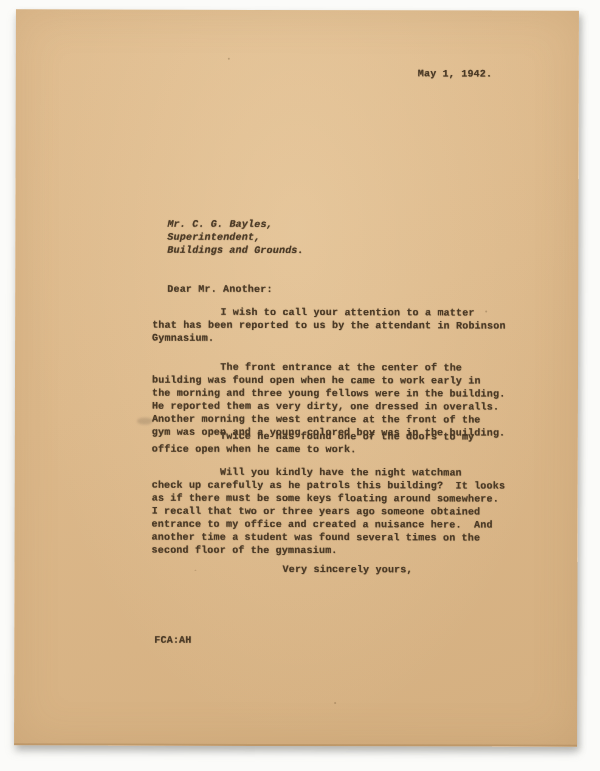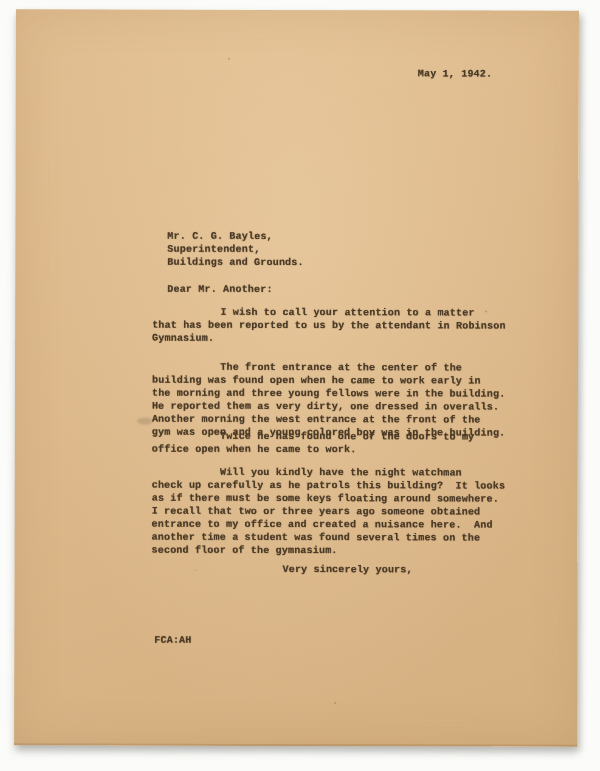--- a/index.html
+++ b/index.html
@@ -37,21 +37,21 @@
     position: absolute;
     color: #4b3a26;
     font-size: 10px;
     line-height: 13px;
     font-weight: bold;
     letter-spacing: 0.2px;
     white-space: pre;
     text-shadow: 0 0 1px rgba(75,58,38,0.55), 0.4px 0.4px 0 rgba(75,58,38,0.25);
   }
   .date      { left: 402px; top: 57px;  }
-  .recipient { left: 152px; top: 220px; }
+  .recipient { left: 152px; top: 208px; font-style: italic; }
   .salutation{ left: 152px; top: 273px; }
   .p1        { left: 137px; top: 296px; font-family: Liberation Mono, monospace; }
   .p2        { left: 137px; top: 344px; margin-top: 7px; }
   .p3        { left: 137px; top: 420px; }
   .p4        { left: 137px; top: 456px; }
   .closing   { left: 268px; top: 553px; }
   .initials  { left: 140px; top: 624px; }
   .signature { left: 264px; top: 611px; }
   .smudge {
     position: absolute;

